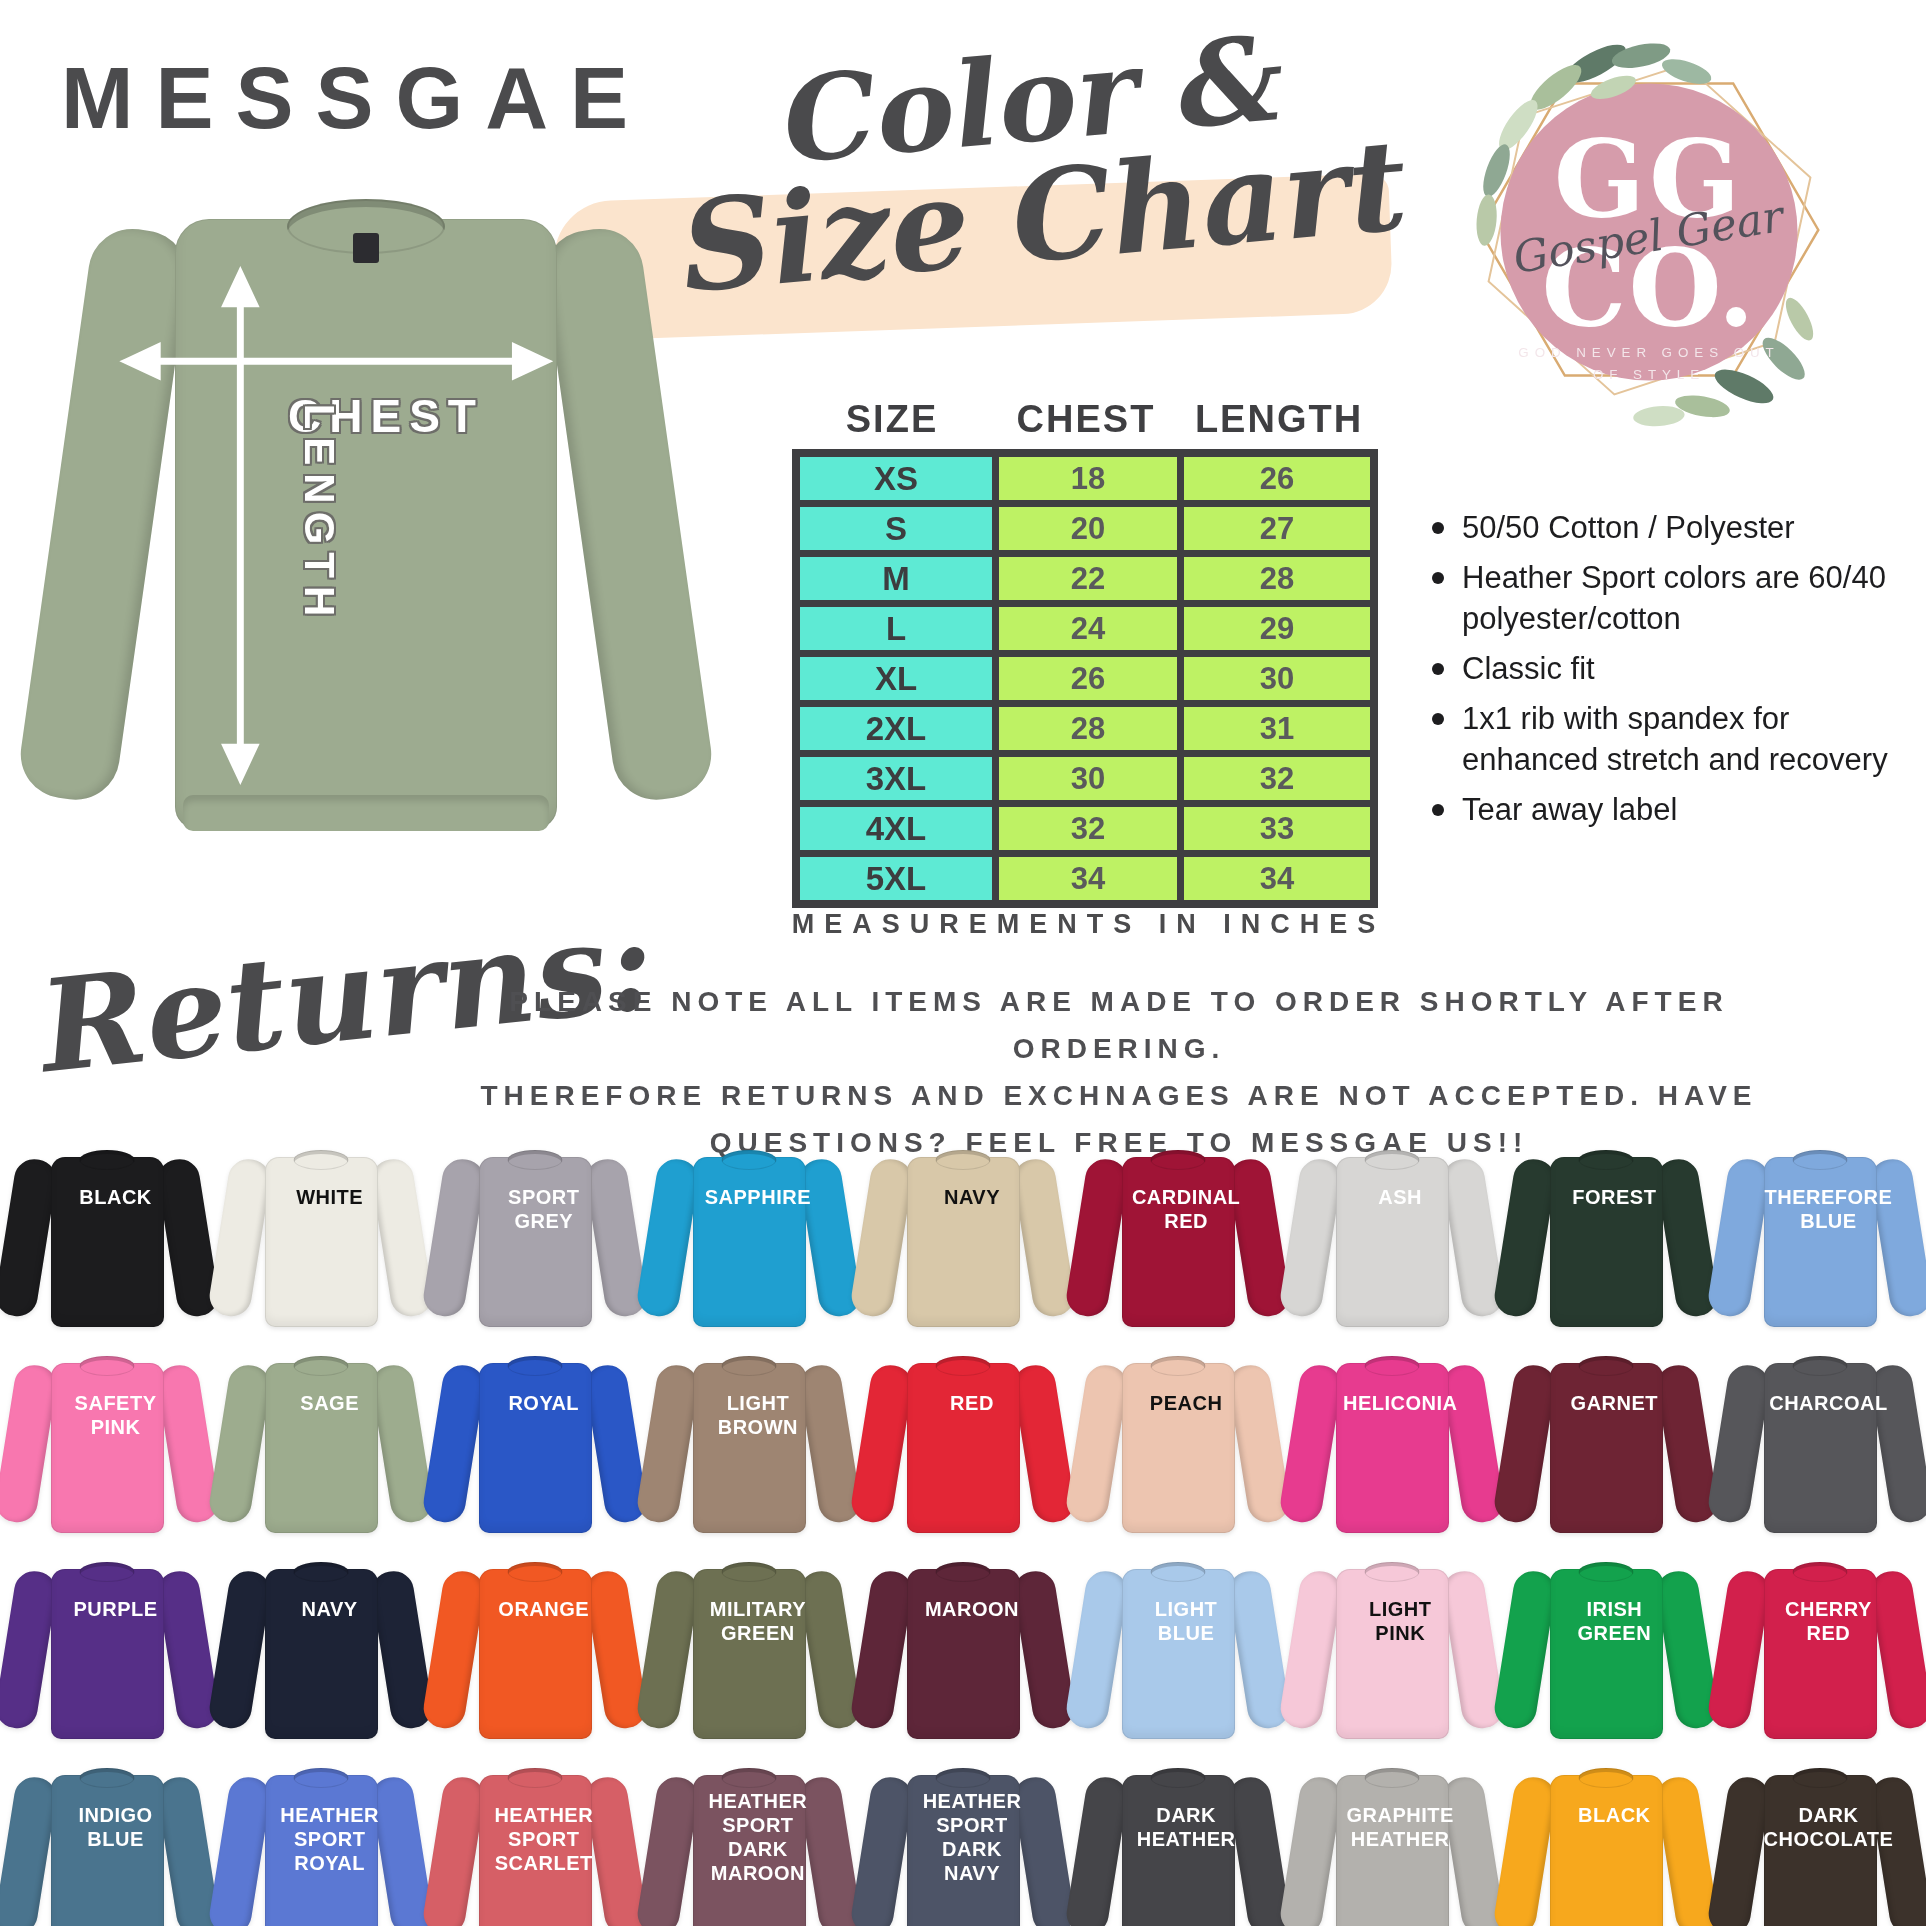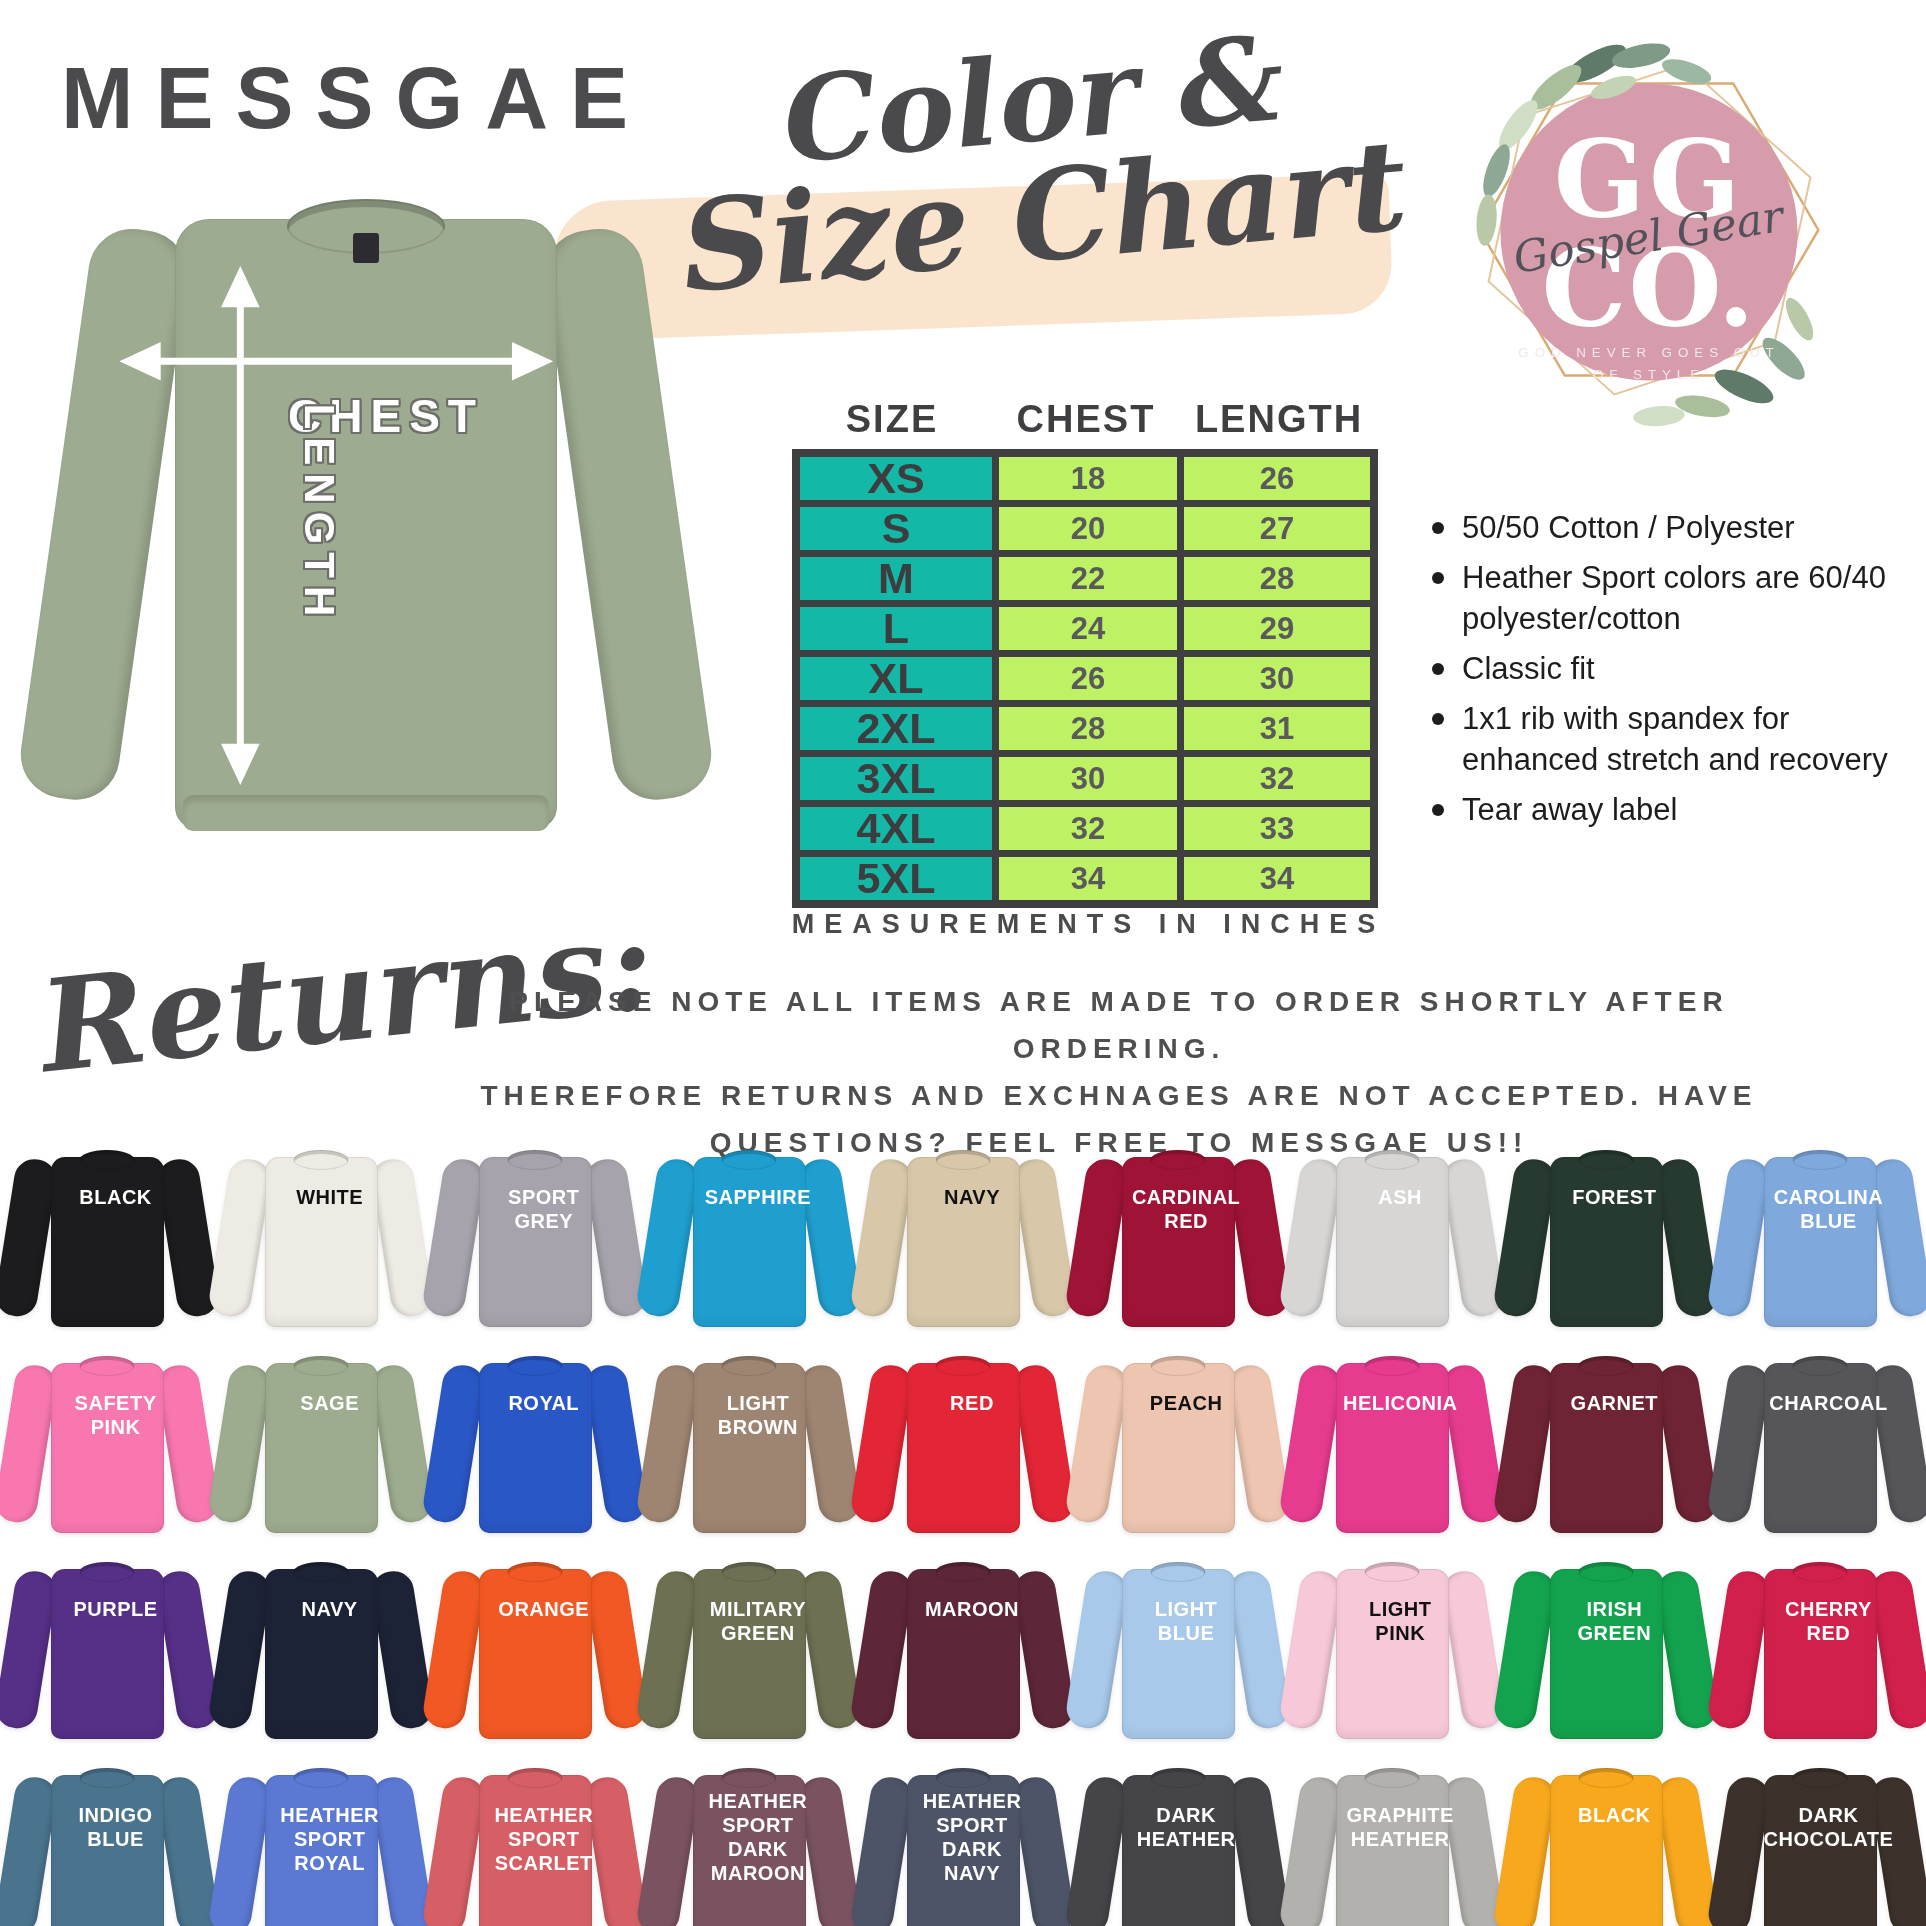--- a/index.html
+++ b/index.html
@@ -50,21 +50,21 @@
   
   .table-wrap{position:absolute;left:792px;top:398px;width:586px;}
   .t-headers{display:flex;font-size:38px;font-weight:bold;color:#3f3f42;letter-spacing:2px;}
   .t-headers span{text-align:center;}
   .t-headers .h0{width:200px;text-align:center;}.t-headers .h1{width:188px;}.t-headers .h2{width:198px;}
   .s-table{margin-top:8px;border:8px solid #3f3f42;background:#3f3f42;width:570px;}
   .t-row{display:flex;height:43px;border-top:7px solid #3f3f42;}
   .t-row:first-child{border-top:none;}
   .t-cell{display:flex;align-items:center;justify-content:center;background:#bef264;
     font-size:31px;font-weight:bold;color:#5a5a5c;}
-  .t-cell.c0{width:192px;background:#14b8a6;color:#3d3d3f;font-size:43px;border-right:7px solid #3f3f42;}
+  .t-cell.c0{width:192px;background:#5eead4;color:#3d3d3f;font-size:33px;border-right:7px solid #3f3f42;}
   .t-cell.c1{width:178px;border-right:7px solid #3f3f42;}
   .t-cell.c2{flex:1;}
   .t-footnote{position:absolute;left:752px;top:909px;width:673px;text-align:center;
     font-size:27px;font-weight:bold;letter-spacing:10px;color:#4b4b4d;}
   
   .features{position:absolute;left:1432px;top:507px;width:465px;}
   .feature{display:flex;margin-bottom:9px;font-size:31px;line-height:41px;color:#1d1d1f;}
   .feature .dot{width:12px;height:12px;border-radius:50%;background:#1d1d1f;margin:15px 18px 0 0;flex:0 0 12px;}
   
   .returns-heading{
@@ -321,21 +321,21 @@
         </div>
         <div class="sw-label" style="color: rgb(255, 255, 255);">FOREST</div>
       </div>
       <div class="swatch">
         <div class="shirt" style="--c: #7fa9dd;">
           <div class="sleeve sl"></div>
           <div class="sleeve sr"></div>
           <div class="torso"></div>
           <div class="collar"></div>
         </div>
-        <div class="sw-label" style="color: rgb(255, 255, 255);">CAROLINA
+        <div class="sw-label" style="color: rgb(255, 255, 255);">THEREFORE
 BLUE</div>
       </div>
       <div class="swatch">
         <div class="shirt" style="--c: #f877af;">
           <div class="sleeve sl"></div>
           <div class="sleeve sr"></div>
           <div class="torso"></div>
           <div class="collar"></div>
         </div>
         <div class="sw-label" style="color: rgb(255, 255, 255);">SAFETY

